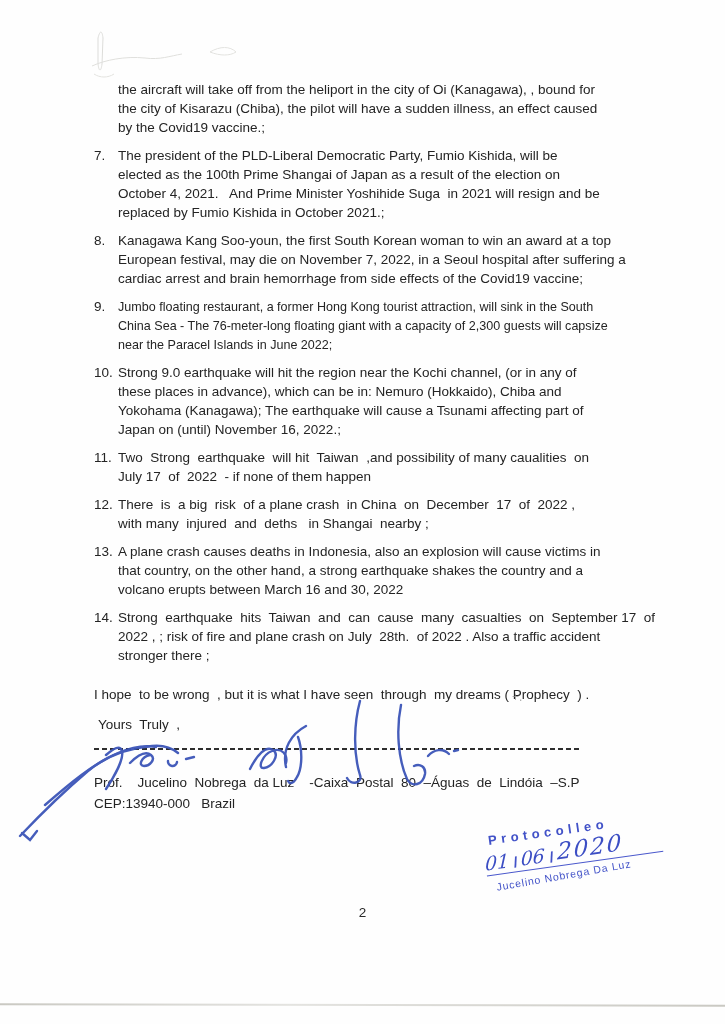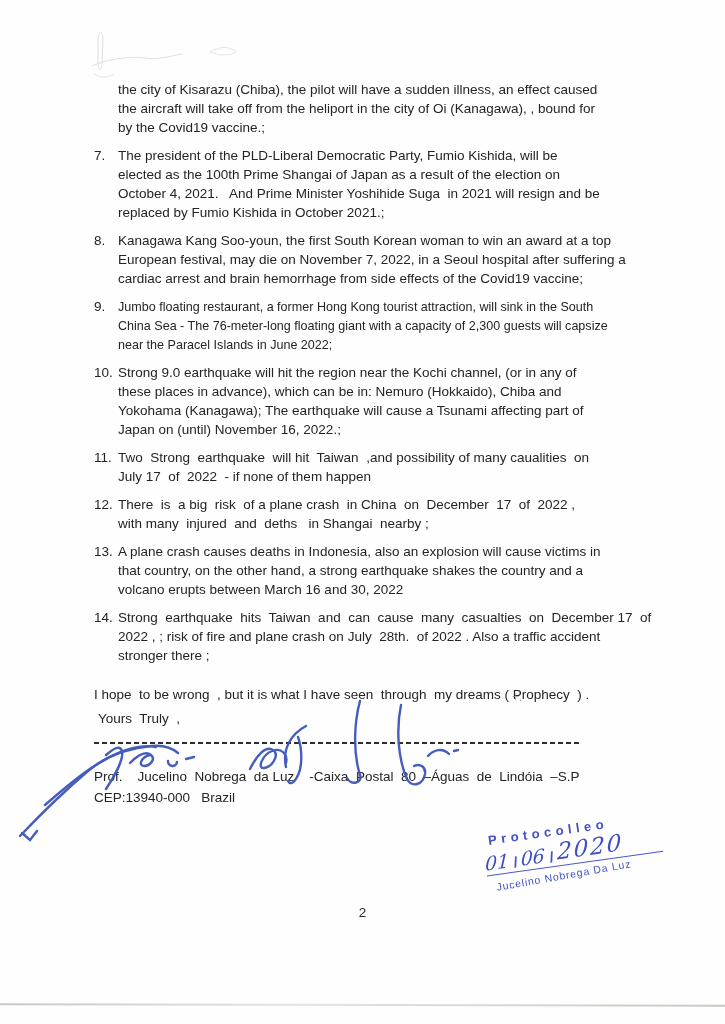--- a/index.html
+++ b/index.html
@@ -11,21 +11,21 @@
   }
   .page{position:absolute;inset:0;background:#fefefe;}
   
   .doc{position:absolute;left:94px;top:80px;right:36px;font-size:13.5px;}
   .ln{white-space:pre;line-height:19px;height:19px;}
   .item{display:flex;margin-bottom:9px;}
   .item .num{width:24px;flex:none;line-height:19px;white-space:pre;}
   .item .body{flex:1;min-width:0;}
   .condensed .ln{transform:scaleX(.93);transform-origin:0 50%;}
   #closing-line{margin-top:20px;}
-  #valediction{margin-top:5px;margin-left:4px;}
+  #valediction{margin-top:11px;margin-left:4px;}
   .dashline{
     margin-top:14px;height:2px;width:487px;
     background:repeating-linear-gradient(90deg,#2e2e2e 0 5px,transparent 5px 8px);
   }
   .address{margin-top:22px;}
   .address .ln{line-height:21px;height:21px;}
   
   .pagenum{position:absolute;left:0;right:0;top:905px;text-align:center;font-size:13.5px;color:#2a2a2a;}
   
   .noise{position:absolute;color:#8f8f8f;font-size:12px;opacity:.75;}
@@ -69,22 +69,22 @@
     <path d="M22,44 C35,38 55,34 75,36 C90,38 100,34 112,32" fill="none" stroke="#d8d8d4" stroke-width="1"></path>
     <path d="M140,30 C150,24 160,24 166,30 C160,34 150,34 140,30 Z" fill="none" stroke="#dcdcd8" stroke-width="1"></path>
     <path d="M24,52 C30,56 38,56 44,52" fill="none" stroke="#dcdcd8" stroke-width="1"></path>
   </svg>
 
   <div class="doc">
 
     <div class="item">
       <div class="num"></div>
       <div class="body">
+        <div class="ln">the aircraft will take off from the heliport in the city of Oi (Kanagawa), , bound for</div>
         <div class="ln">the city of Kisarazu (Chiba), the pilot will have a sudden illness, an effect caused</div>
-        <div class="ln">the aircraft will take off from the heliport in the city of Oi (Kanagawa), , bound for</div>
         <div class="ln">by the Covid19 vaccine.;</div>
       </div>
     </div>
 
     <div class="item">
       <div class="num">7.</div>
       <div class="body">
         <div class="ln">The president of the PLD-Liberal Democratic Party, Fumio Kishida, will be</div>
         <div class="ln">elected as the 100th Prime Shangai of Japan as a result of the election on</div>
         <div class="ln">October 4, 2021.   And Prime Minister Yoshihide Suga  in 2021 will resign and be</div>
@@ -141,21 +141,21 @@
       <div class="body">
         <div class="ln">A plane crash causes deaths in Indonesia, also an explosion will cause victims in</div>
         <div class="ln">that country, on the other hand, a strong earthquake shakes the country and a</div>
         <div class="ln">volcano erupts between March 16 and 30, 2022</div>
       </div>
     </div>
 
     <div class="item">
       <div class="num">14.</div>
       <div class="body">
-        <div class="ln">Strong  earthquake  hits  Taiwan  and  can  cause  many  casualties  on  December 17  of</div>
+        <div class="ln">Strong  earthquake  hits  Taiwan  and  can  cause  many  casualties  on  September 17  of</div>
         <div class="ln">2022 , ; risk of fire and plane crash on July  28th.  of 2022 . Also a traffic accident</div>
         <div class="ln">stronger there ;</div>
       </div>
     </div>
 
     <div class="ln" id="closing-line">I hope  to be wrong  , but it is what I have seen  through  my dreams ( Prophecy  ) .</div>
     <div class="ln" id="valediction">Yours  Truly  ,</div>
 
     <div class="dashline"></div>
 

